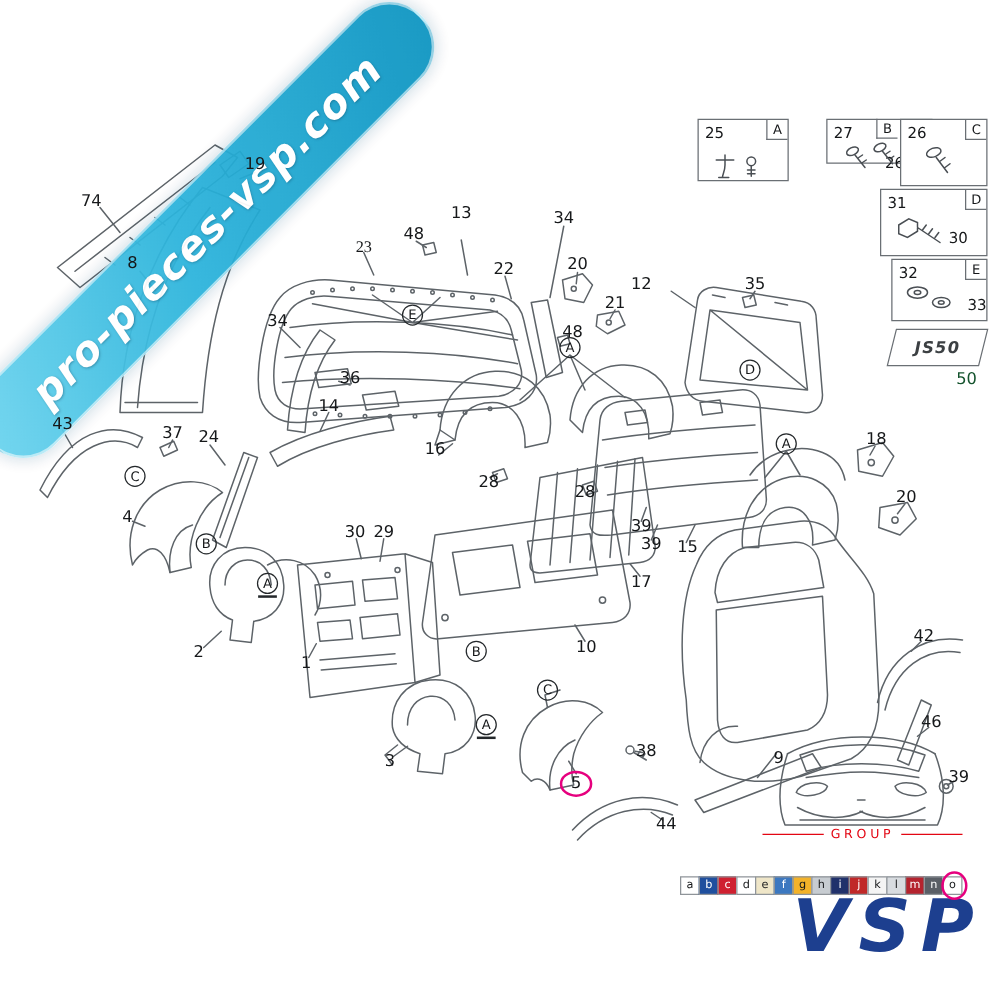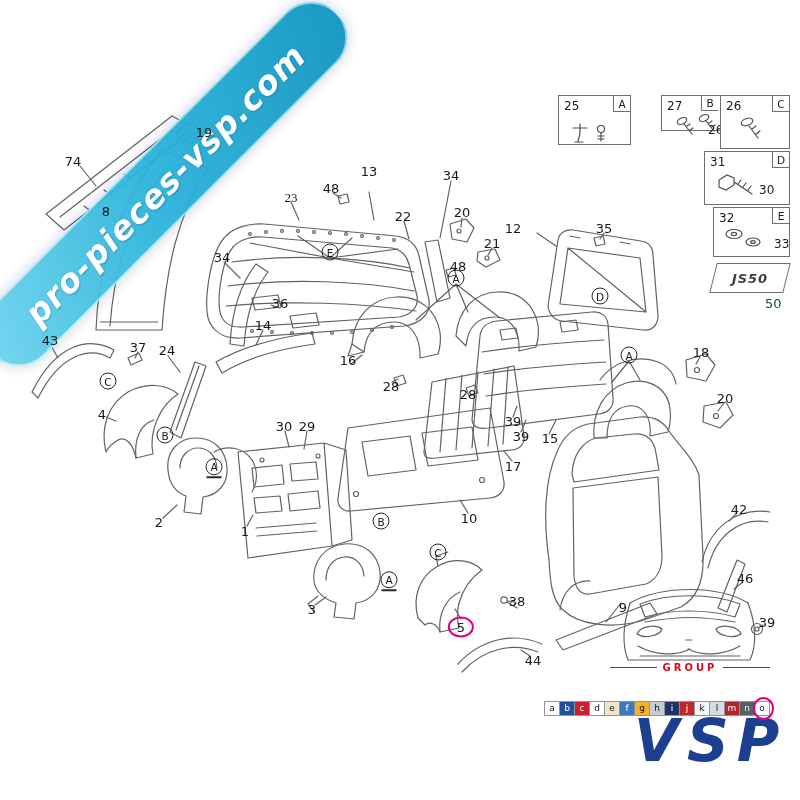--- a/index.html
+++ b/index.html
@@ -39,21 +39,21 @@
             display:flex; align-items:center; justify-content:center; opacity:.94;
             box-shadow:0 0 14px rgba(0,80,120,.25); }
   .ribbon span { color:#fff; font-size:33px; font-weight:bold; font-style:italic; letter-spacing:1px;
                  text-shadow:0 1px 2px rgba(0,60,90,.4); }
 
   .copyright { position:absolute; left:168px; top:480px; z-index:4; font-size:37px; font-style:italic;
                color:#9d9d9d; opacity:.5; letter-spacing:2px; white-space:nowrap; }
 
   .group-row { position:absolute; left:610px; top:662px; width:160px; display:flex; align-items:center; gap:6px; z-index:3; }
   .group-row .line { flex:1; height:1.5px; background:#e30613; }
-  .group-row .t { color:#e30613; font-size:10px; letter-spacing:3px; font-weight:bold; }
+  .group-row .t { color:#e30613; font-size:10px; letter-spacing:3px; font-weight:normal; }
   .logo-pro { position:absolute; left:596px; top:656px; z-index:2; font-size:66px; font-weight:bold;
               font-style:italic; color:#e30613; letter-spacing:4px; line-height:1;
               text-shadow:2px 2px 0 #fff,-2px -2px 0 #fff,2px -2px 0 #fff,-2px 2px 0 #fff; }
   .logo-vsp { position:absolute; left:634px; top:712px; z-index:2; font-size:58px; font-weight:bold;
               font-style:italic; color:#1d3f8f; letter-spacing:8px; line-height:1; }
 
   #palette { position:absolute; left:545px; top:701px; z-index:7; display:flex; }
   .swatch { width:16px; height:15px; border:1px solid #8f9499; margin-left:-1px; font-size:9px;
             display:flex; align-items:center; justify-content:center; line-height:1; }
   .palette-ring { position:absolute; width:21px; height:23px; border:2.5px solid var(--hl,#e6007e);

